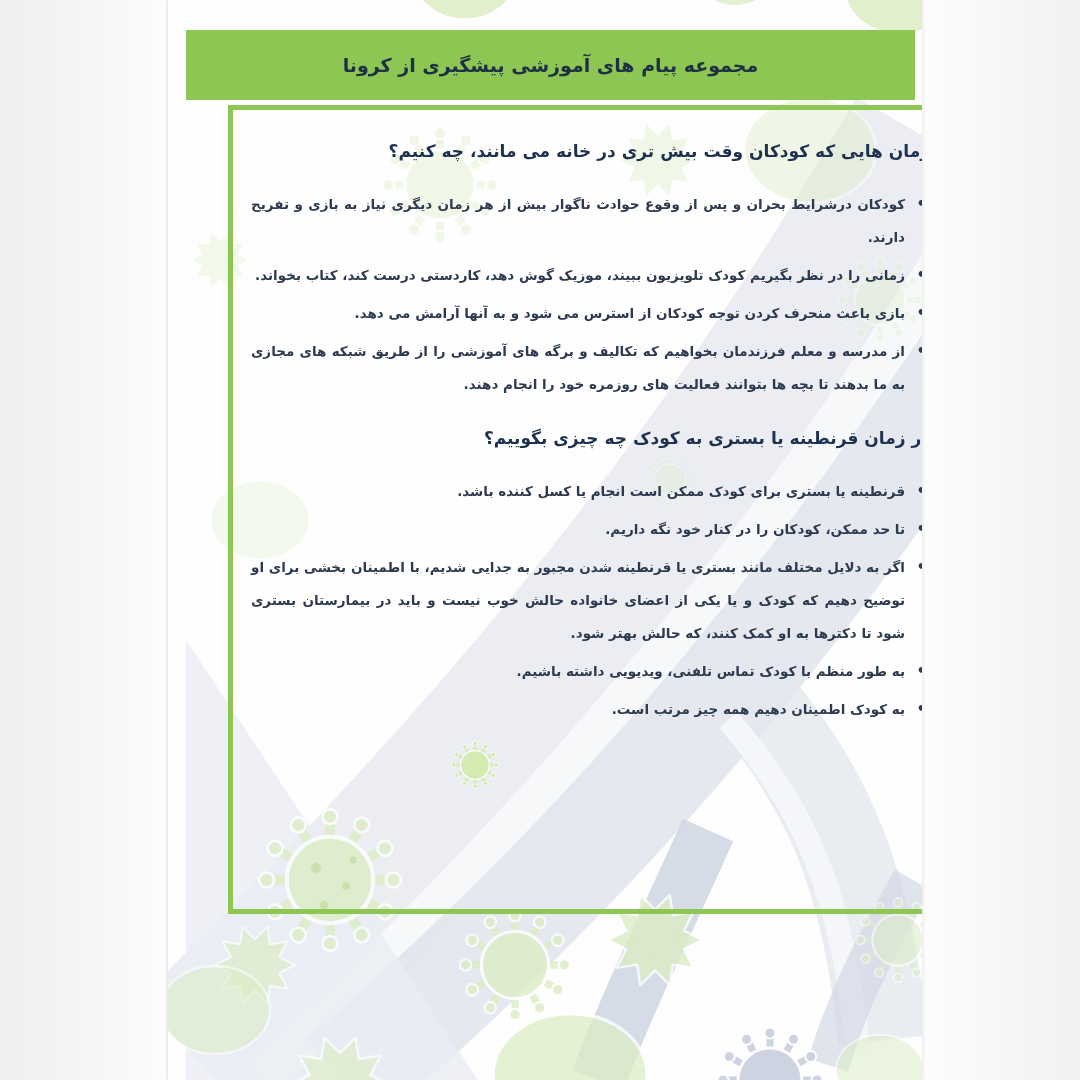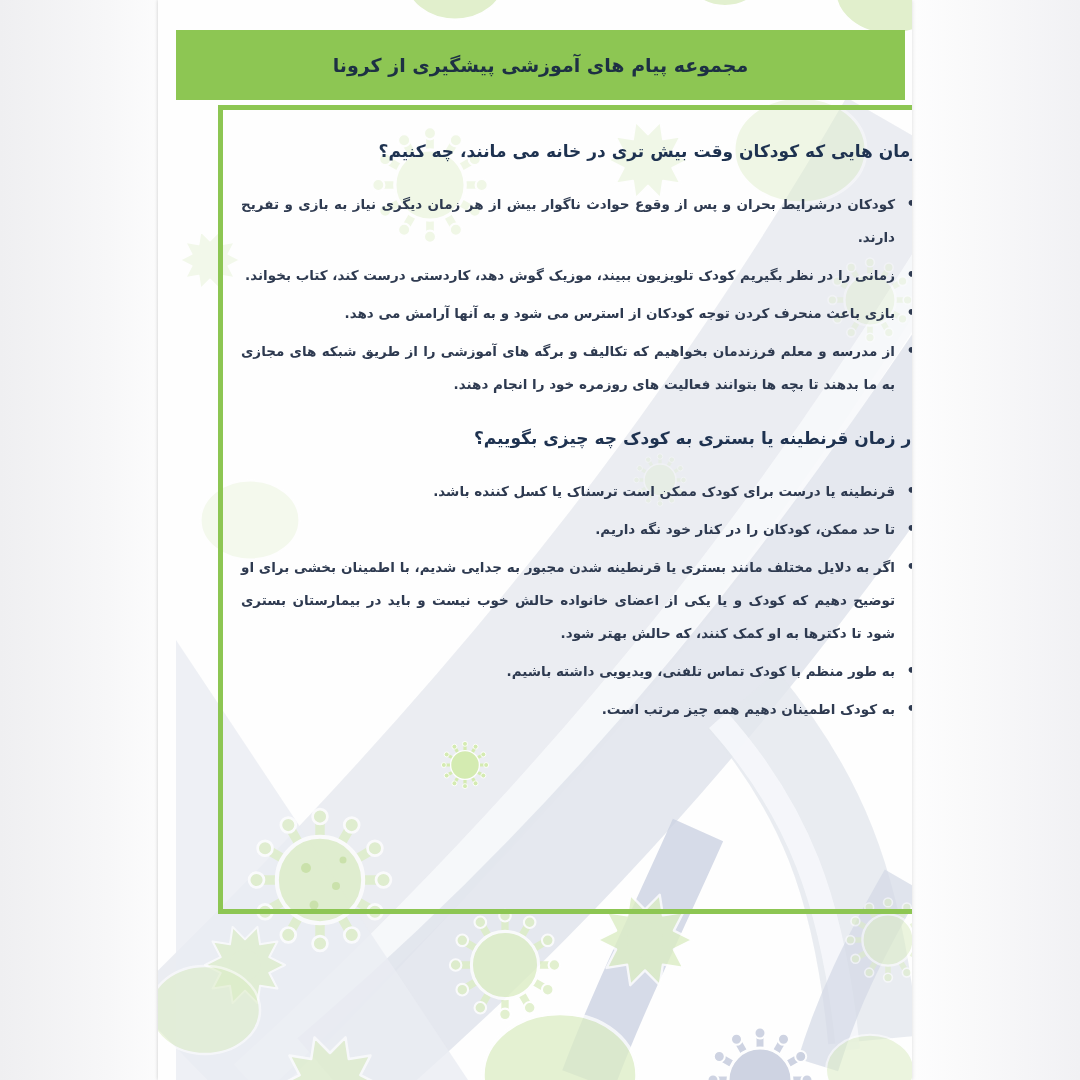--- a/index.html
+++ b/index.html
@@ -2,21 +2,21 @@
 <html lang="fa" style="--accent: #8dc653; --title_color: #1d3044; --heading_color: #1e3250; --body_color: #2e3a50; --virus_green: #dcedc4; --virus_green_dark: #cfe7a9; --virus_gray: #c9cfdf; --swoosh_gray: #e3e6ee;"><head>
 <meta charset="utf-8">
 <style>
   html,body{margin:0;padding:0;background:#ffffff;}
   .canvas{
     position:relative;width:1080px;height:1080px;overflow:hidden;
     background:linear-gradient(90deg,#efeff1 0%,#f7f7f8 10%,#ffffff 18%,#ffffff 82%,#f9f9fa 90%,#f1f1f4 100%);
     font-family:"DejaVu Sans",sans-serif;
   }
   .page{
-    position:absolute;left:158px;top:0;width:754px;height:1080px;
+    position:absolute;left:168px;top:0;width:754px;height:1080px;
     background:#fefefe;overflow:hidden;
     box-shadow:-1px 0 3px rgba(0,0,0,.10), 1px 0 4px rgba(0,0,0,.07);
   }
   .decor{position:absolute;left:0;top:0;width:754px;height:1080px;}
   .header-bar{
     position:absolute;left:18px;top:30px;width:729px;height:70px;
     background:var(--accent,#8dc653);
     display:flex;align-items:center;justify-content:center;
   }
   .doc-title{
@@ -139,21 +139,21 @@
       <h2 class="sec">زمان هایی که کودکان وقت بیش تری در خانه می مانند، چه کنیم؟</h2>
       <ul class="blist">
         <li>کودکان درشرایط بحران و پس از وقوع حوادث ناگوار بیش از هر زمان دیگری نیاز به بازی و تفریح دارند.</li>
         <li>زمانی را در نظر بگیریم کودک تلویزیون ببیند، موزیک گوش دهد، کاردستی درست کند، کتاب بخواند.</li>
         <li>بازی باعث منحرف کردن توجه کودکان از استرس می شود و به آنها آرامش می دهد.</li>
         <li>از مدرسه و معلم فرزندمان بخواهیم که تکالیف و برگه های آموزشی را از طریق شبکه های مجازی به ما بدهند تا بچه ها بتوانند فعالیت های روزمره خود را انجام دهند.</li>
       </ul>
 
       <h2 class="sec sec2">در زمان قرنطینه یا بستری به کودک چه چیزی بگوییم؟</h2>
       <ul class="blist">
-        <li>قرنطینه یا درست برای کودک ممکن است ترسناک یا کسل کننده باشد.</li>
+        <li>قرنطینه یا بستری برای کودک ممکن است انجام یا کسل کننده باشد.</li>
         <li>تا حد ممکن، کودکان را در کنار خود نگه داریم.</li>
         <li>اگر به دلایل مختلف مانند بستری یا قرنطینه شدن مجبور به جدایی شدیم، با اطمینان بخشی برای او توضیح دهیم که کودک و یا یکی از اعضای خانواده حالش خوب نیست و باید در بیمارستان بستری شود تا دکترها به او کمک کنند، که حالش بهتر شود.</li>
         <li>به طور منظم با کودک تماس تلفنی، ویدیویی داشته باشیم.</li>
         <li>به کودک اطمینان دهیم همه چیز مرتب است.</li>
       </ul>
 
     </div>
   </div>
 </div>
 

